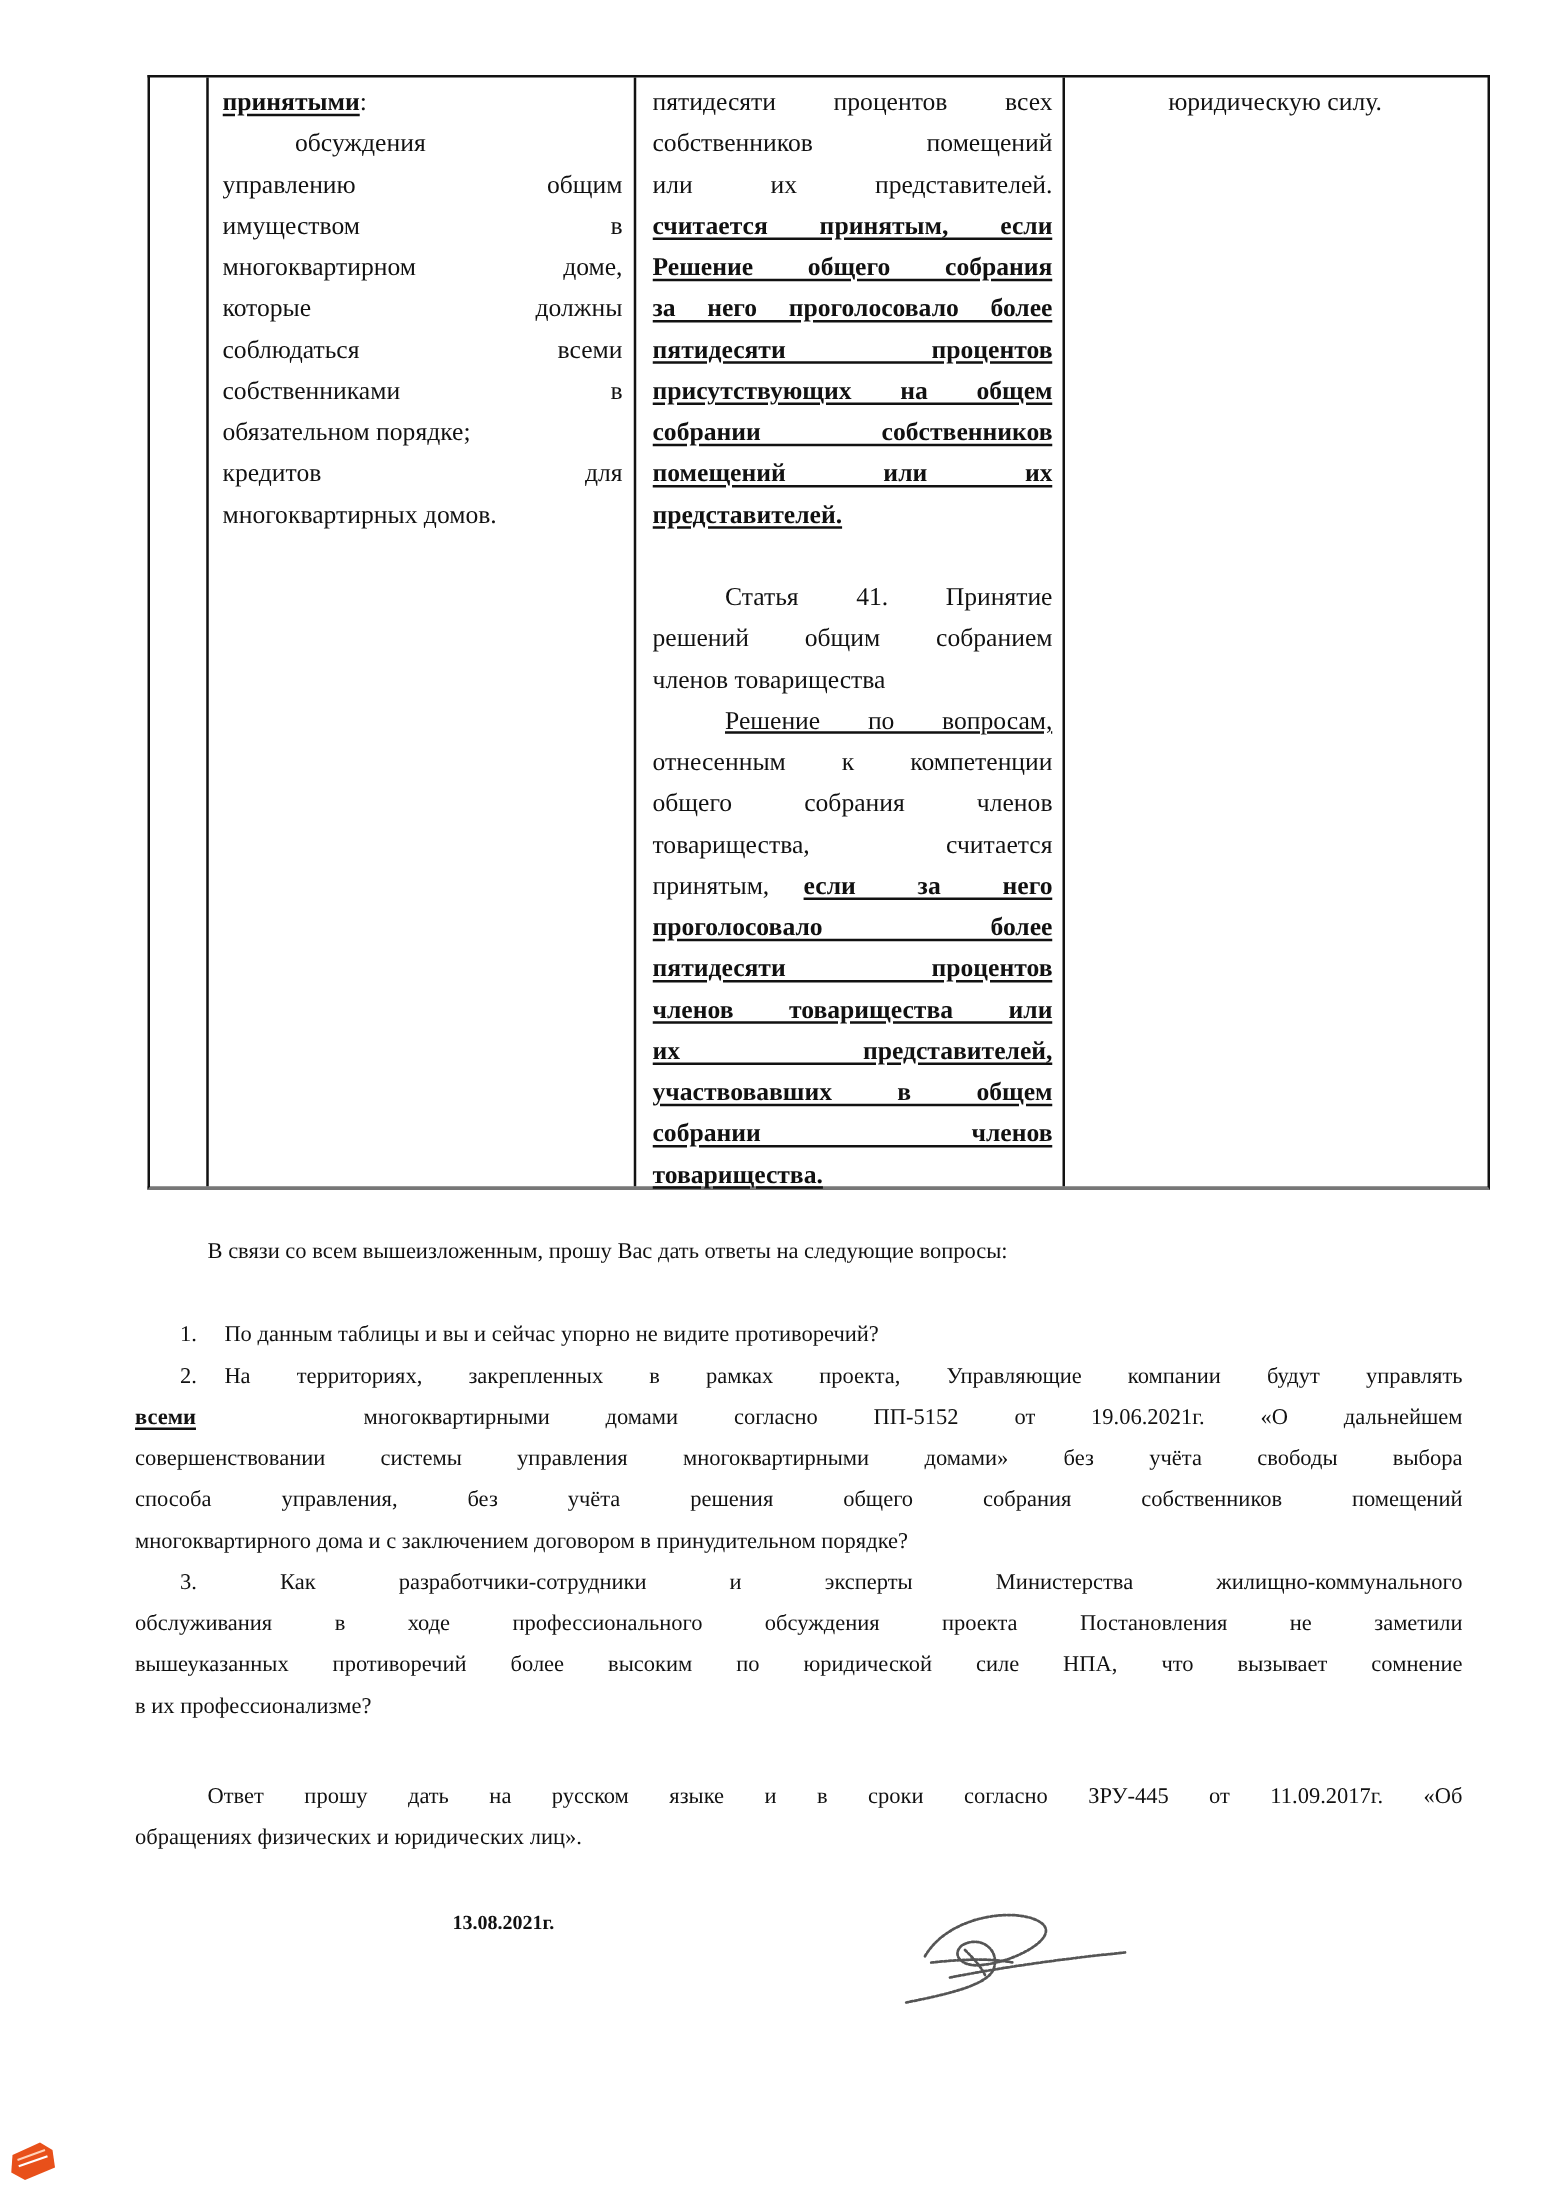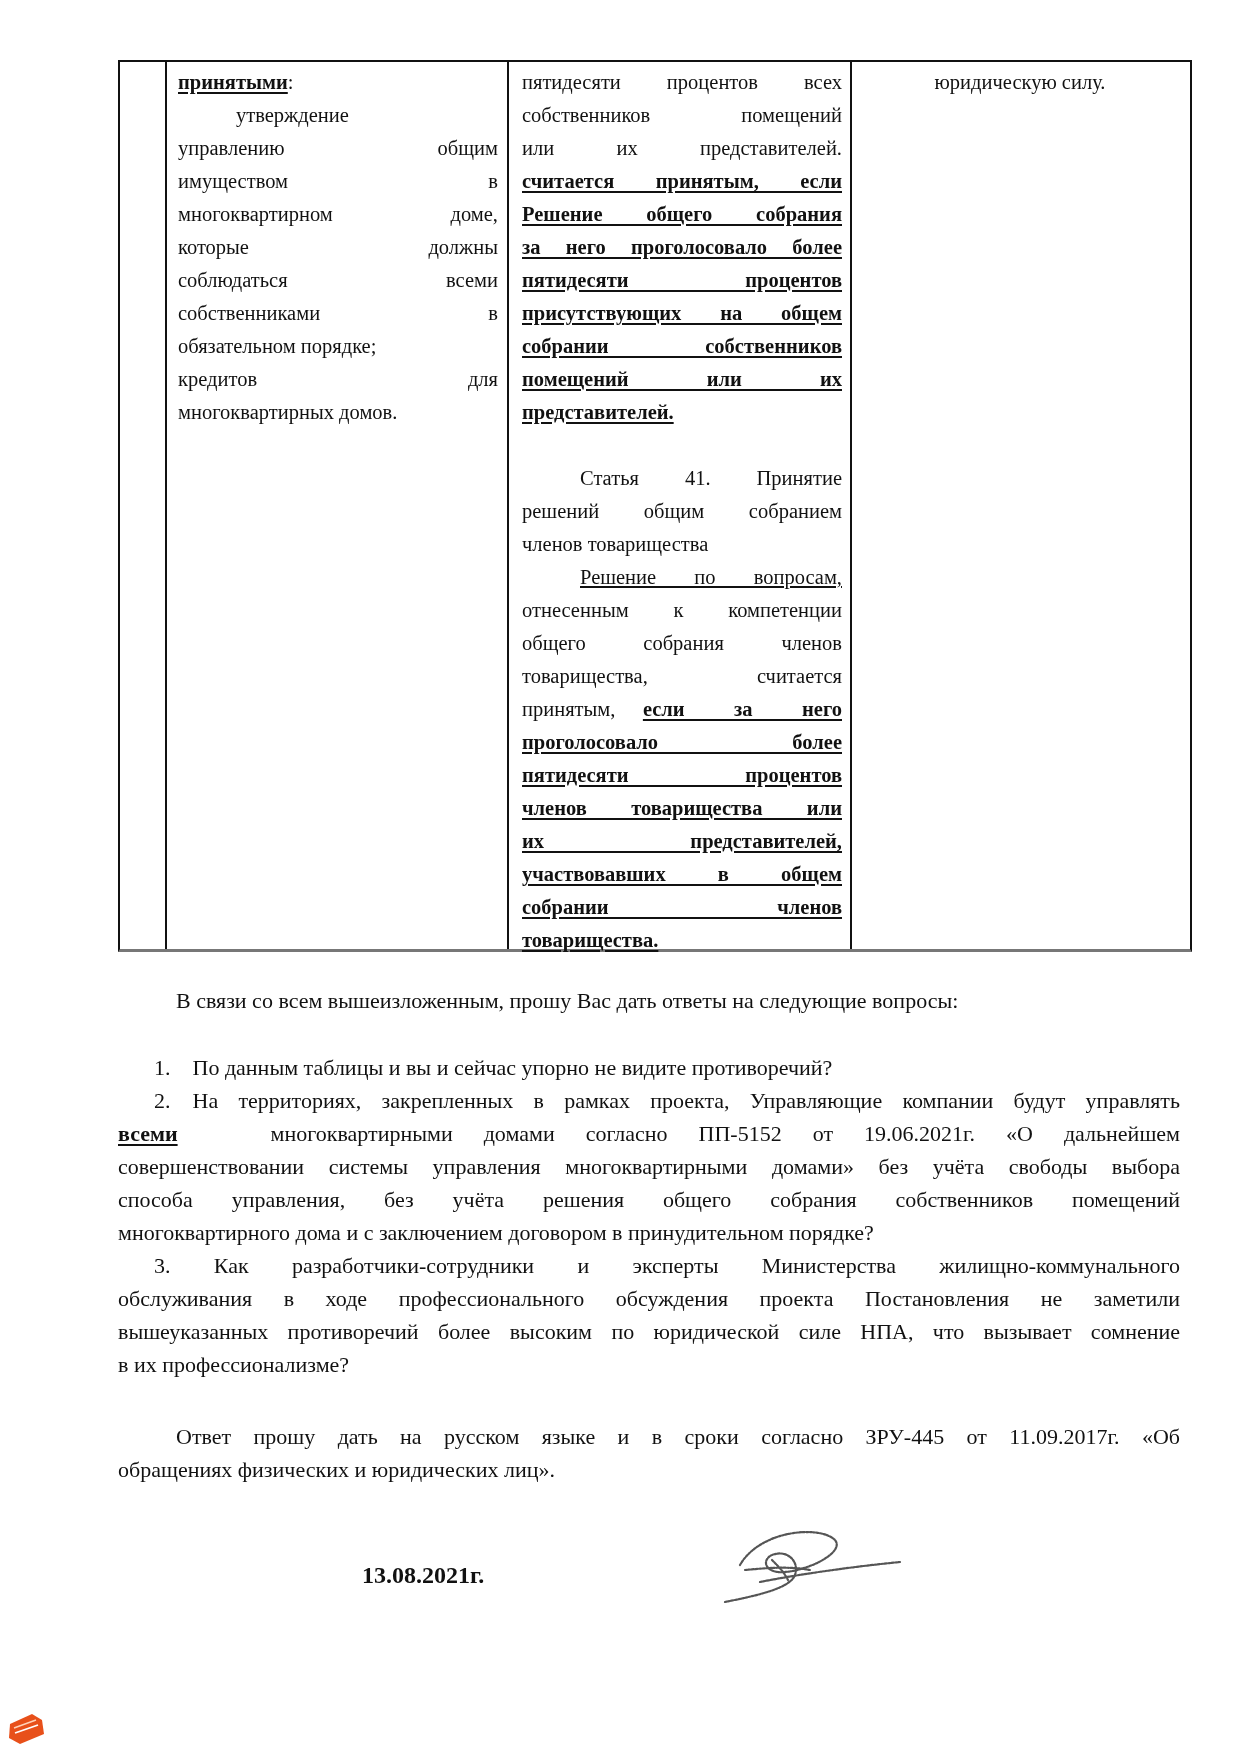--- a/index.html
+++ b/index.html
@@ -14,42 +14,42 @@
   .vline { position: absolute; top: 0; bottom: 0; width: 2px; background: #111; }
   .cell { position: absolute; top: 4px; font-size: 20.5px; line-height: 33px; }
   .c1 { left: 58px; width: 320px; }
   .c2 { left: 402px; width: 320px; }
   .c3 { left: 745px; width: 310px; text-align: center; }
   .bu { font-weight: bold; text-decoration: underline; text-decoration-thickness: 2px; text-underline-offset: 3px; }
   .ln { display: block; height: 33px; white-space: nowrap; overflow: hidden; }
   .ln.j { text-align: justify; text-align-last: justify; }
 
   
-  .para { position: absolute; left: 118px; width: 1062px; font-size: 22px; line-height: 33px; }
+  .para { position: absolute; left: 108px; width: 1062px; font-size: 18px; line-height: 33px; }
   .p-intro { top: 984px; text-indent: 58px; }
   .list { top: 1051px; }
   .list .ln { white-space: nowrap; }
   .p-answer { top: 1420px; }
-  .date { position: absolute; left: 362px; top: 1530px; font-size: 24px; font-weight: bold; margin-top: 32px; }
+  .date { position: absolute; left: 362px; top: 1530px; font-size: 16px; font-weight: bold; }
   .signature { position: absolute; left: 700px; top: 1520px; width: 220px; height: 90px; }
   .stamp-logo { position: absolute; left: 6px; top: 1712px; width: 40px; height: 34px; }
 </style>
 </head>
 <body>
 
 <div class="page">
 
   <div class="tbl">
     <div class="vline" style="left:45px"></div>
     <div class="vline" style="left:387px"></div>
     <div class="vline" style="left:730px"></div>
 
     <div class="cell c1" id="col2">
         <span class="ln"><span class="bu">принятыми</span><span>:</span></span>
-        <span class="ln" style="padding-left: 58px;">утверждение</span>
+        <span class="ln" style="padding-left: 58px;">обсуждения</span>
         <span class="ln j">управлению общим</span>
         <span class="ln j">имуществом в</span>
         <span class="ln j">многоквартирном доме,</span>
         <span class="ln j">которые должны</span>
         <span class="ln j">соблюдаться всеми</span>
         <span class="ln j">собственниками в</span>
         <span class="ln">обязательном порядке;</span>
         <span class="ln j">кредитов для</span>
         <span class="ln">многоквартирных домов.</span>
       </div>

